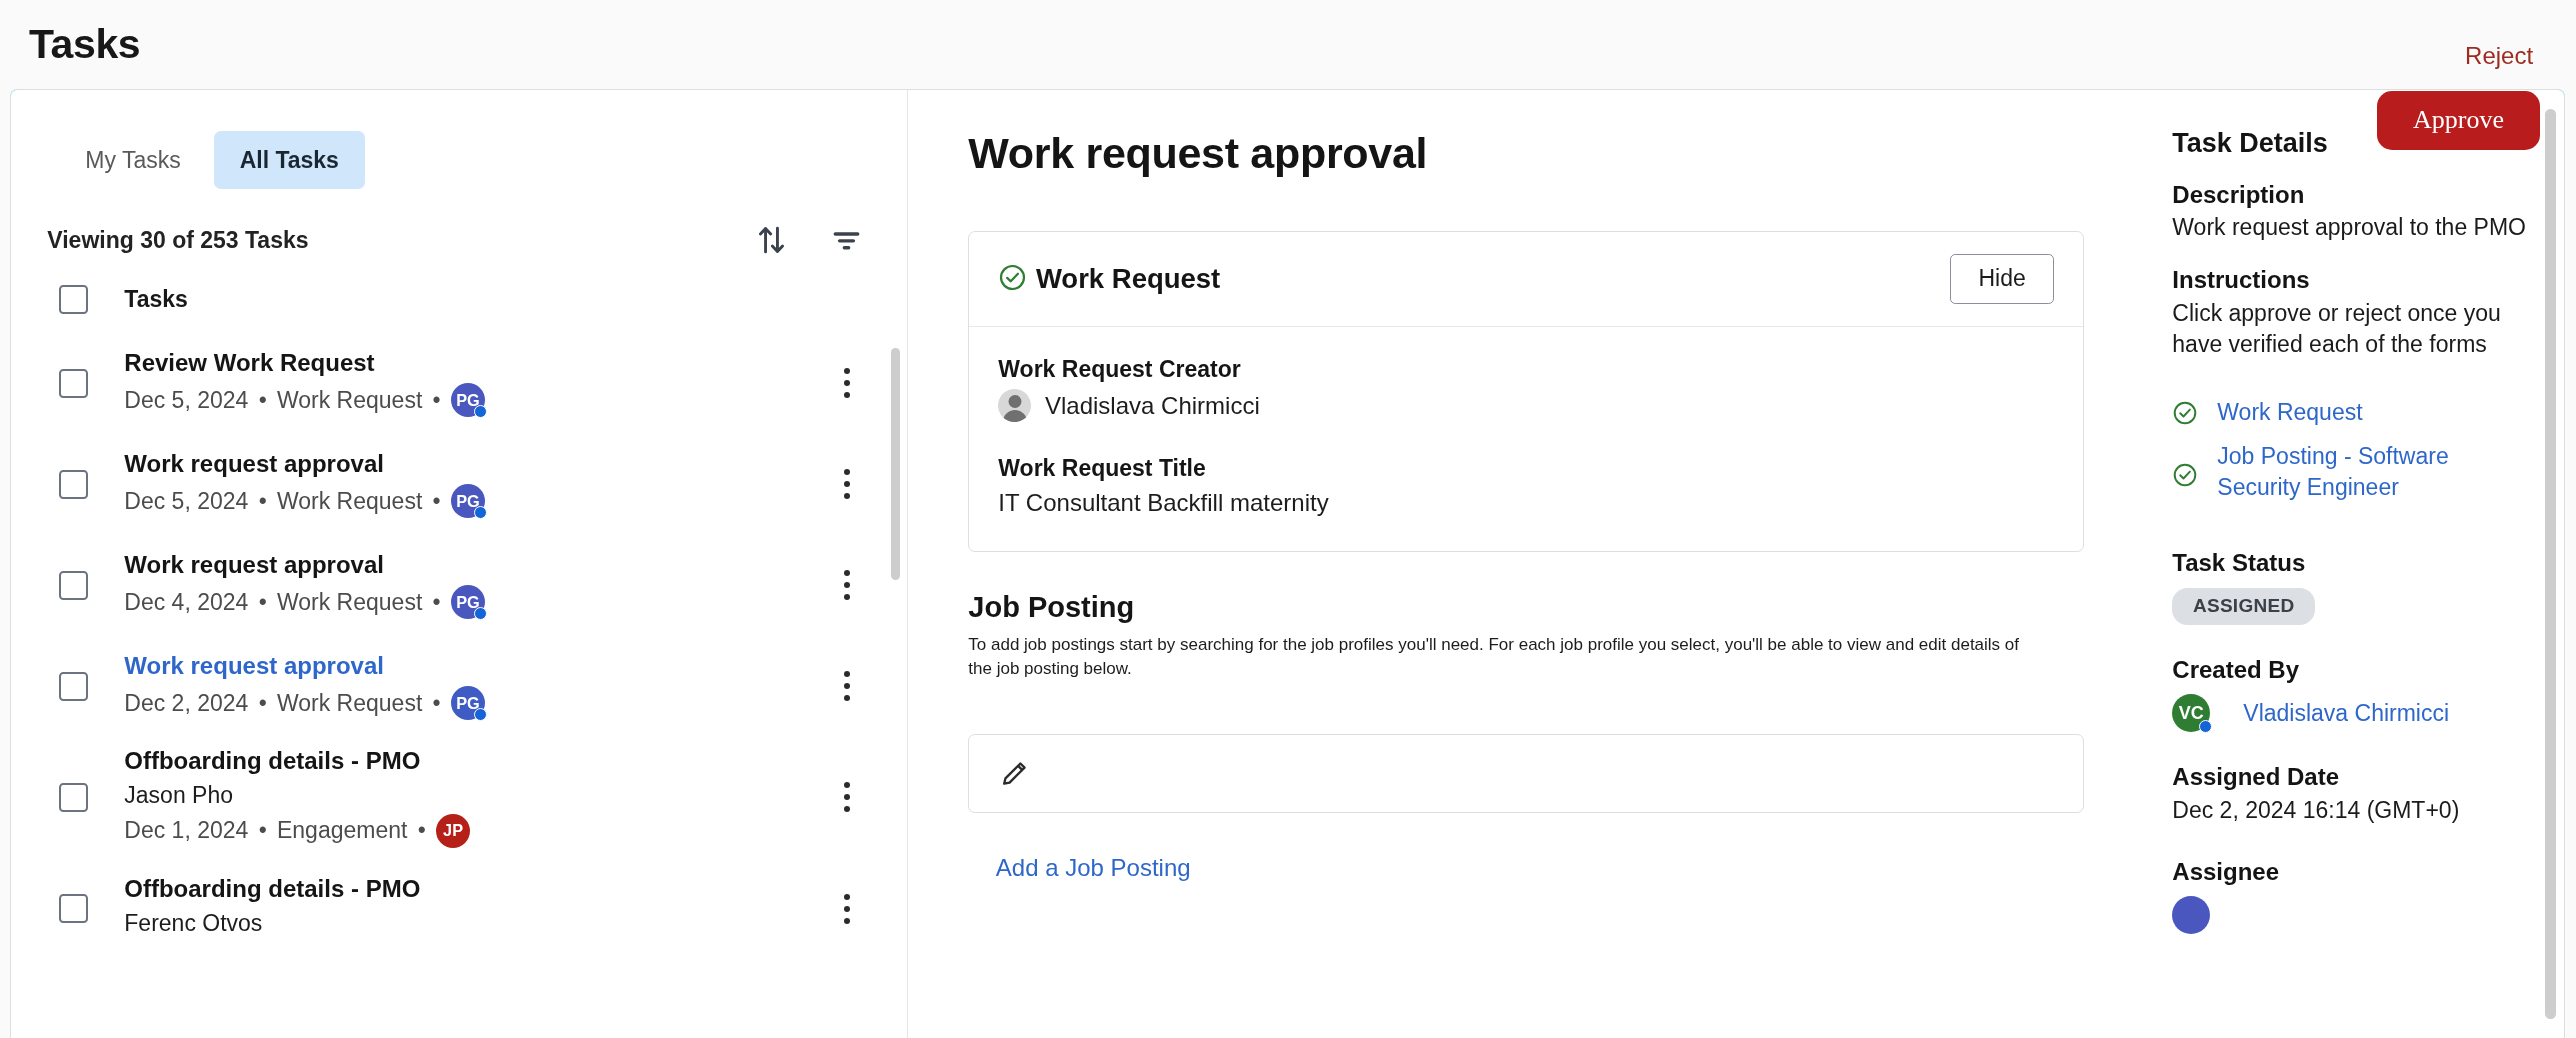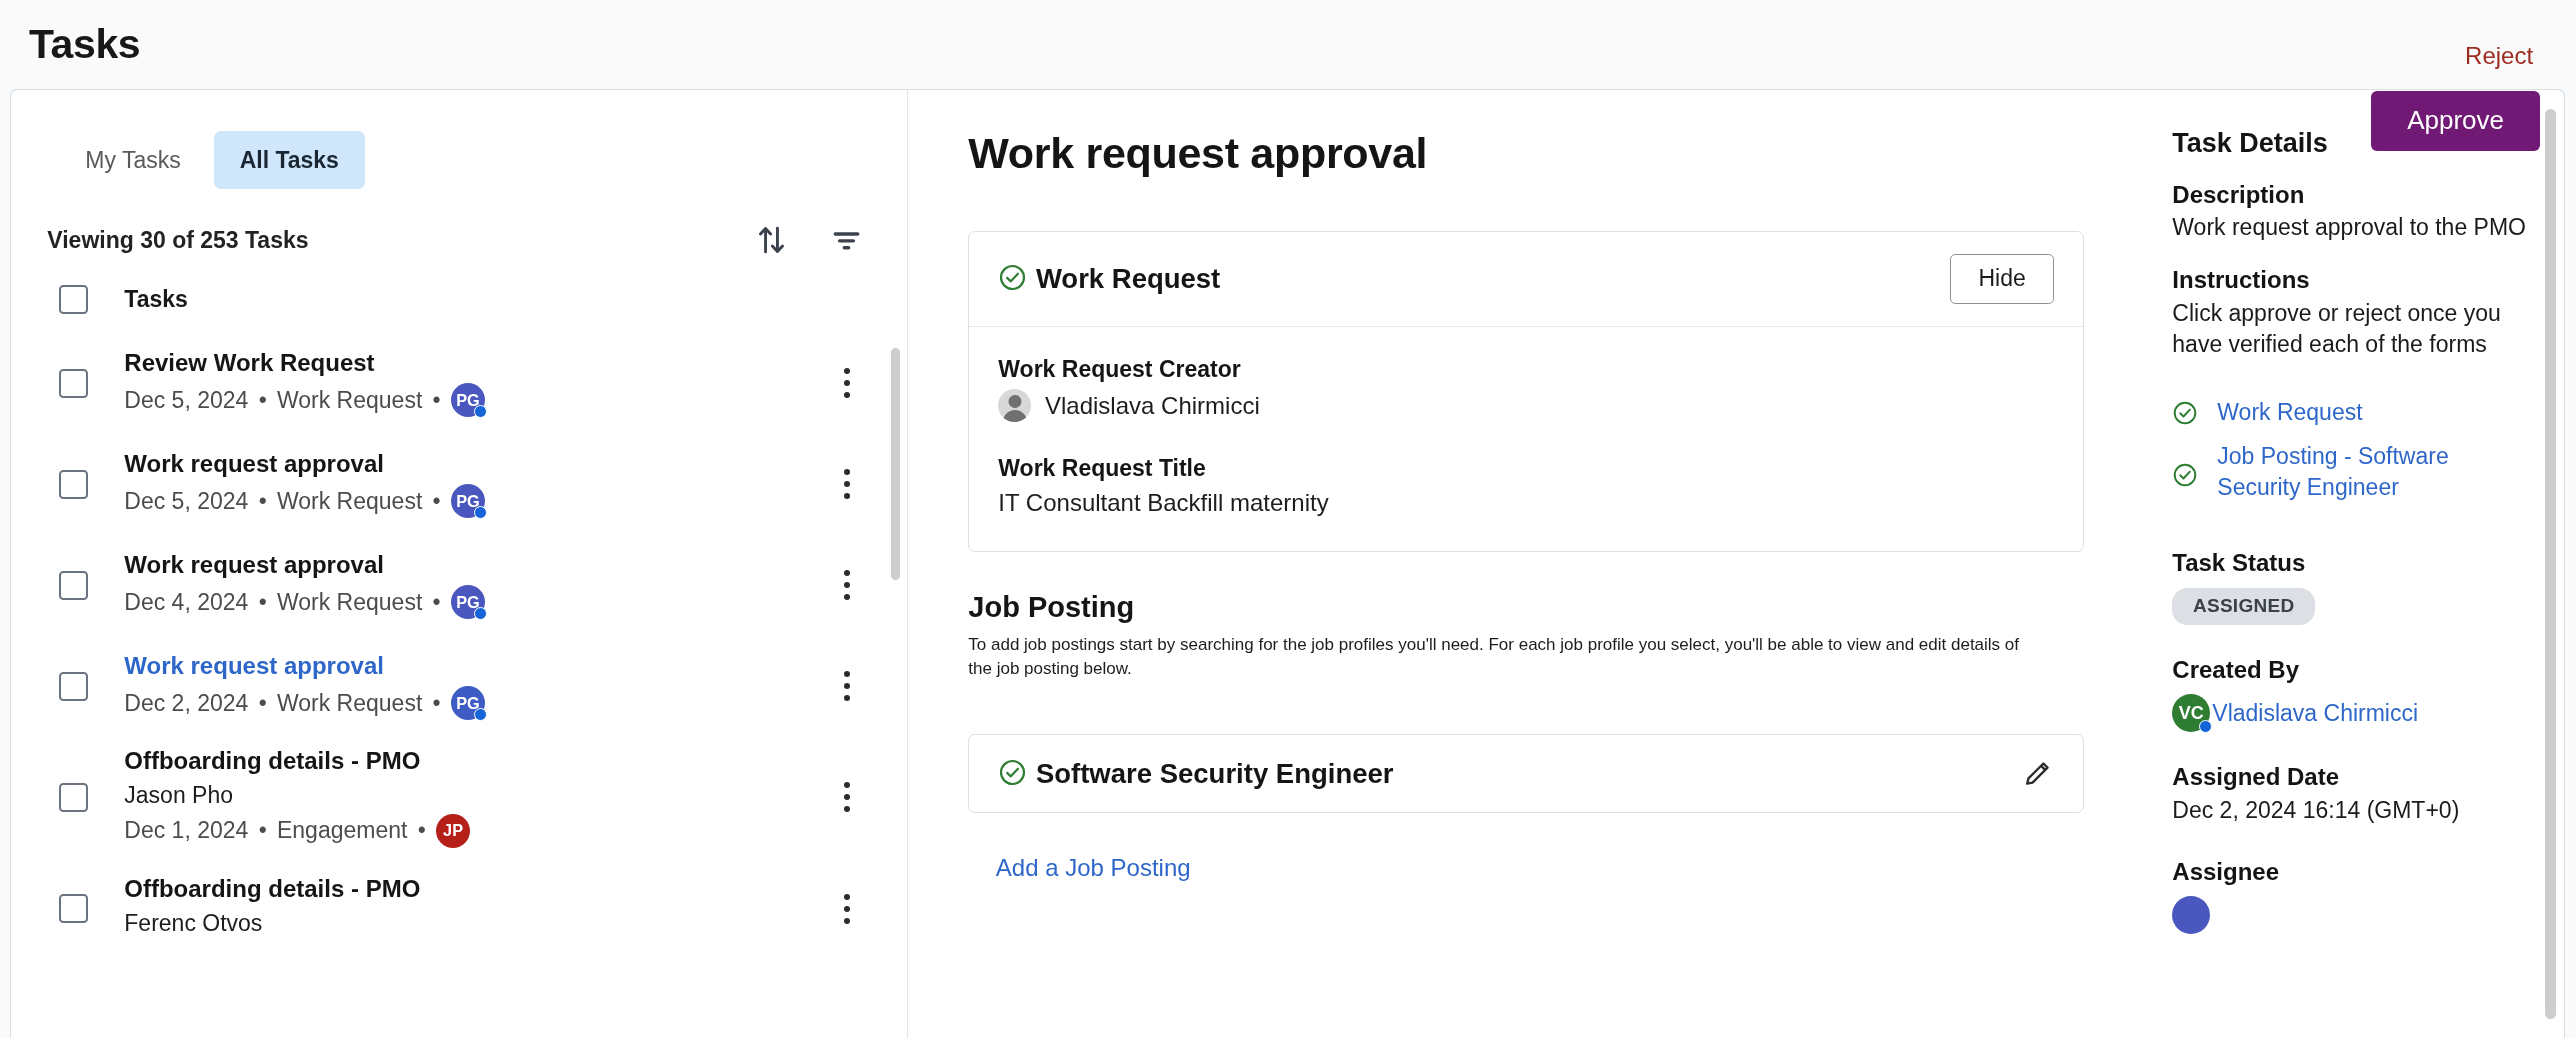--- a/index.html
+++ b/index.html
@@ -197,43 +197,43 @@
   .side-p { font-size: 23px; color: #1b1b1b; line-height: 1.38; margin-top: 3.4px; }
   .side-gap { height: 24px; }
   .link-row { display: flex; align-items: flex-start; gap: 19px; margin-top: 12px; }
   .link-text { font-size: 23px; color: #2e67c9; line-height: 1.35; cursor: pointer; }
   .badge {
     display: inline-block; margin-top: 10.3px;
     background: #dcdfe3; color: #3b4148;
     font-size: 19px; font-weight: bold; letter-spacing: 0.3px;
     padding: 7.7px 20.6px; border-radius: 15.5px;
   }
-  .person-row { display: flex; align-items: center; gap: 2px; margin-top: 10.3px; }
+  .person-row { display: flex; align-items: center; gap: 33px; margin-top: 10.3px; }
   .person-name { font-size: 23px; color: #2e67c9; cursor: pointer; }
 
   .side-scroll {
     position: absolute; right: 8.6px; top: 19px;
     width: 10.3px; height: 910px; border-radius: 5.2px; background: #cdcdcd;
     cursor: pointer;
   }
 
   
   .actions {
     position: absolute; right: 36px; top: 39px;
     display: flex; flex-direction: column; align-items: flex-end; gap: 17px;
     z-index: 5;
   }
   .reject-btn {
     font-size: 24px; color: #9c2b20; background: none; border: none;
     cursor: pointer; padding: 3.4px 6.9px; font-family: "Liberation Sans", sans-serif;
   }
   .approve-btn {
-    font-size: 26px; color: #ffffff; background: #701a75;
-    border: none; border-radius: 6px; padding: 14.6px 36px; cursor: pointer;
-    font-family: Liberation Sans, sans-serif;
+    font-size: 26px; color: #ffffff; background: #b91c1c;
+    border: none; border-radius: 15px; padding: 14.6px 36px; cursor: pointer;
+    font-family: Liberation Serif, serif;
   }
 </style>
 </head>
 <body>
 
 <div class="app">
 
   <div class="page-header">
     <div class="page-title">Tasks</div>
   </div>
@@ -438,29 +438,20 @@
           <div class="field-value">IT Consultant Backfill maternity</div>
         </div>
       </div>
 
       
       <div class="section-title">Job Posting</div>
       <div class="section-desc">To add job postings start by searching for the job profiles you'll need. For each job profile you select, you'll be able to view and edit details of the job posting below.</div>
 
       <div class="card">
         <div class="card-head noborder">
-          <div class="card-head-left">
-            <span>
-              <svg width="29" height="29" viewBox="0 0 24 24">
-                <circle cx="12" cy="12" r="9.5" fill="none" stroke="#2e7d32" stroke-width="1.8"></circle>
-                <path d="M7.6 12.3 L10.6 15.2 L16.5 8.9" fill="none" stroke="#2e7d32" stroke-width="1.8" stroke-linecap="round" stroke-linejoin="round"></path>
-              </svg>
-            </span>
-            <span class="card-head-title">Software Security Engineer</span>
-          </div>
           <span class="pencil">
             <svg width="33" height="33" viewBox="0 0 24 24">
               <g fill="none" stroke="#2b2b2b" stroke-width="1.7" stroke-linejoin="round">
                 <path d="M4.5 19.4 L5.4 15.6 L16.3 4.7 L19.3 7.7 L8.4 18.6 Z"></path>
                 <path d="M14.6 6.4 L17.6 9.4"></path>
               </g>
             </svg>
           </span>
         </div>
       </div>

